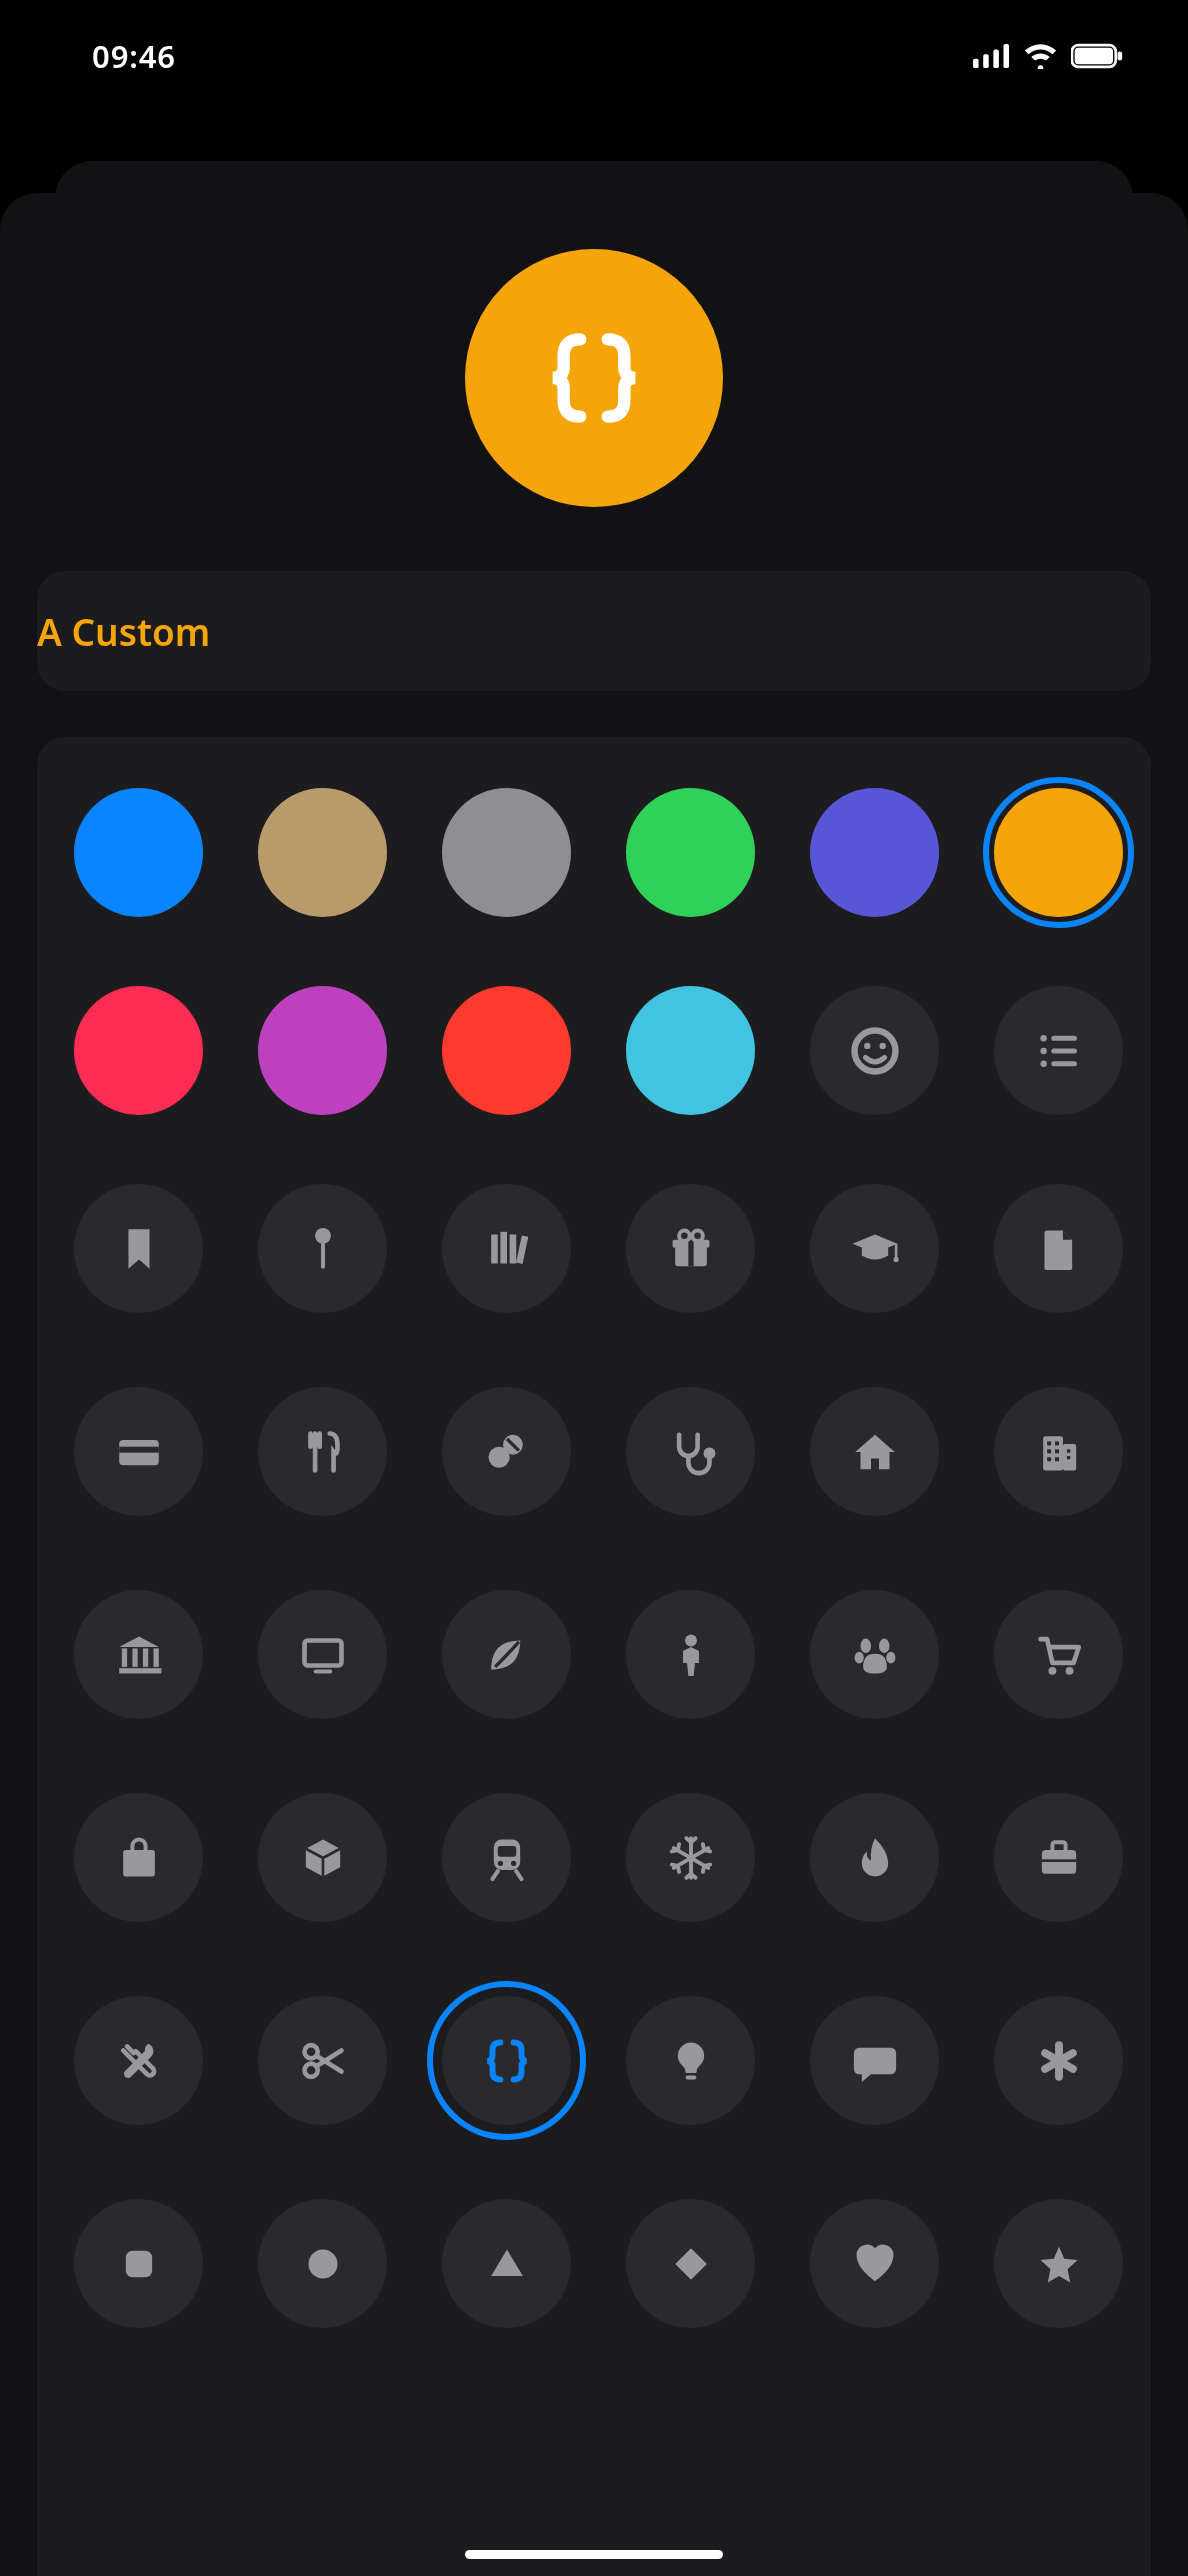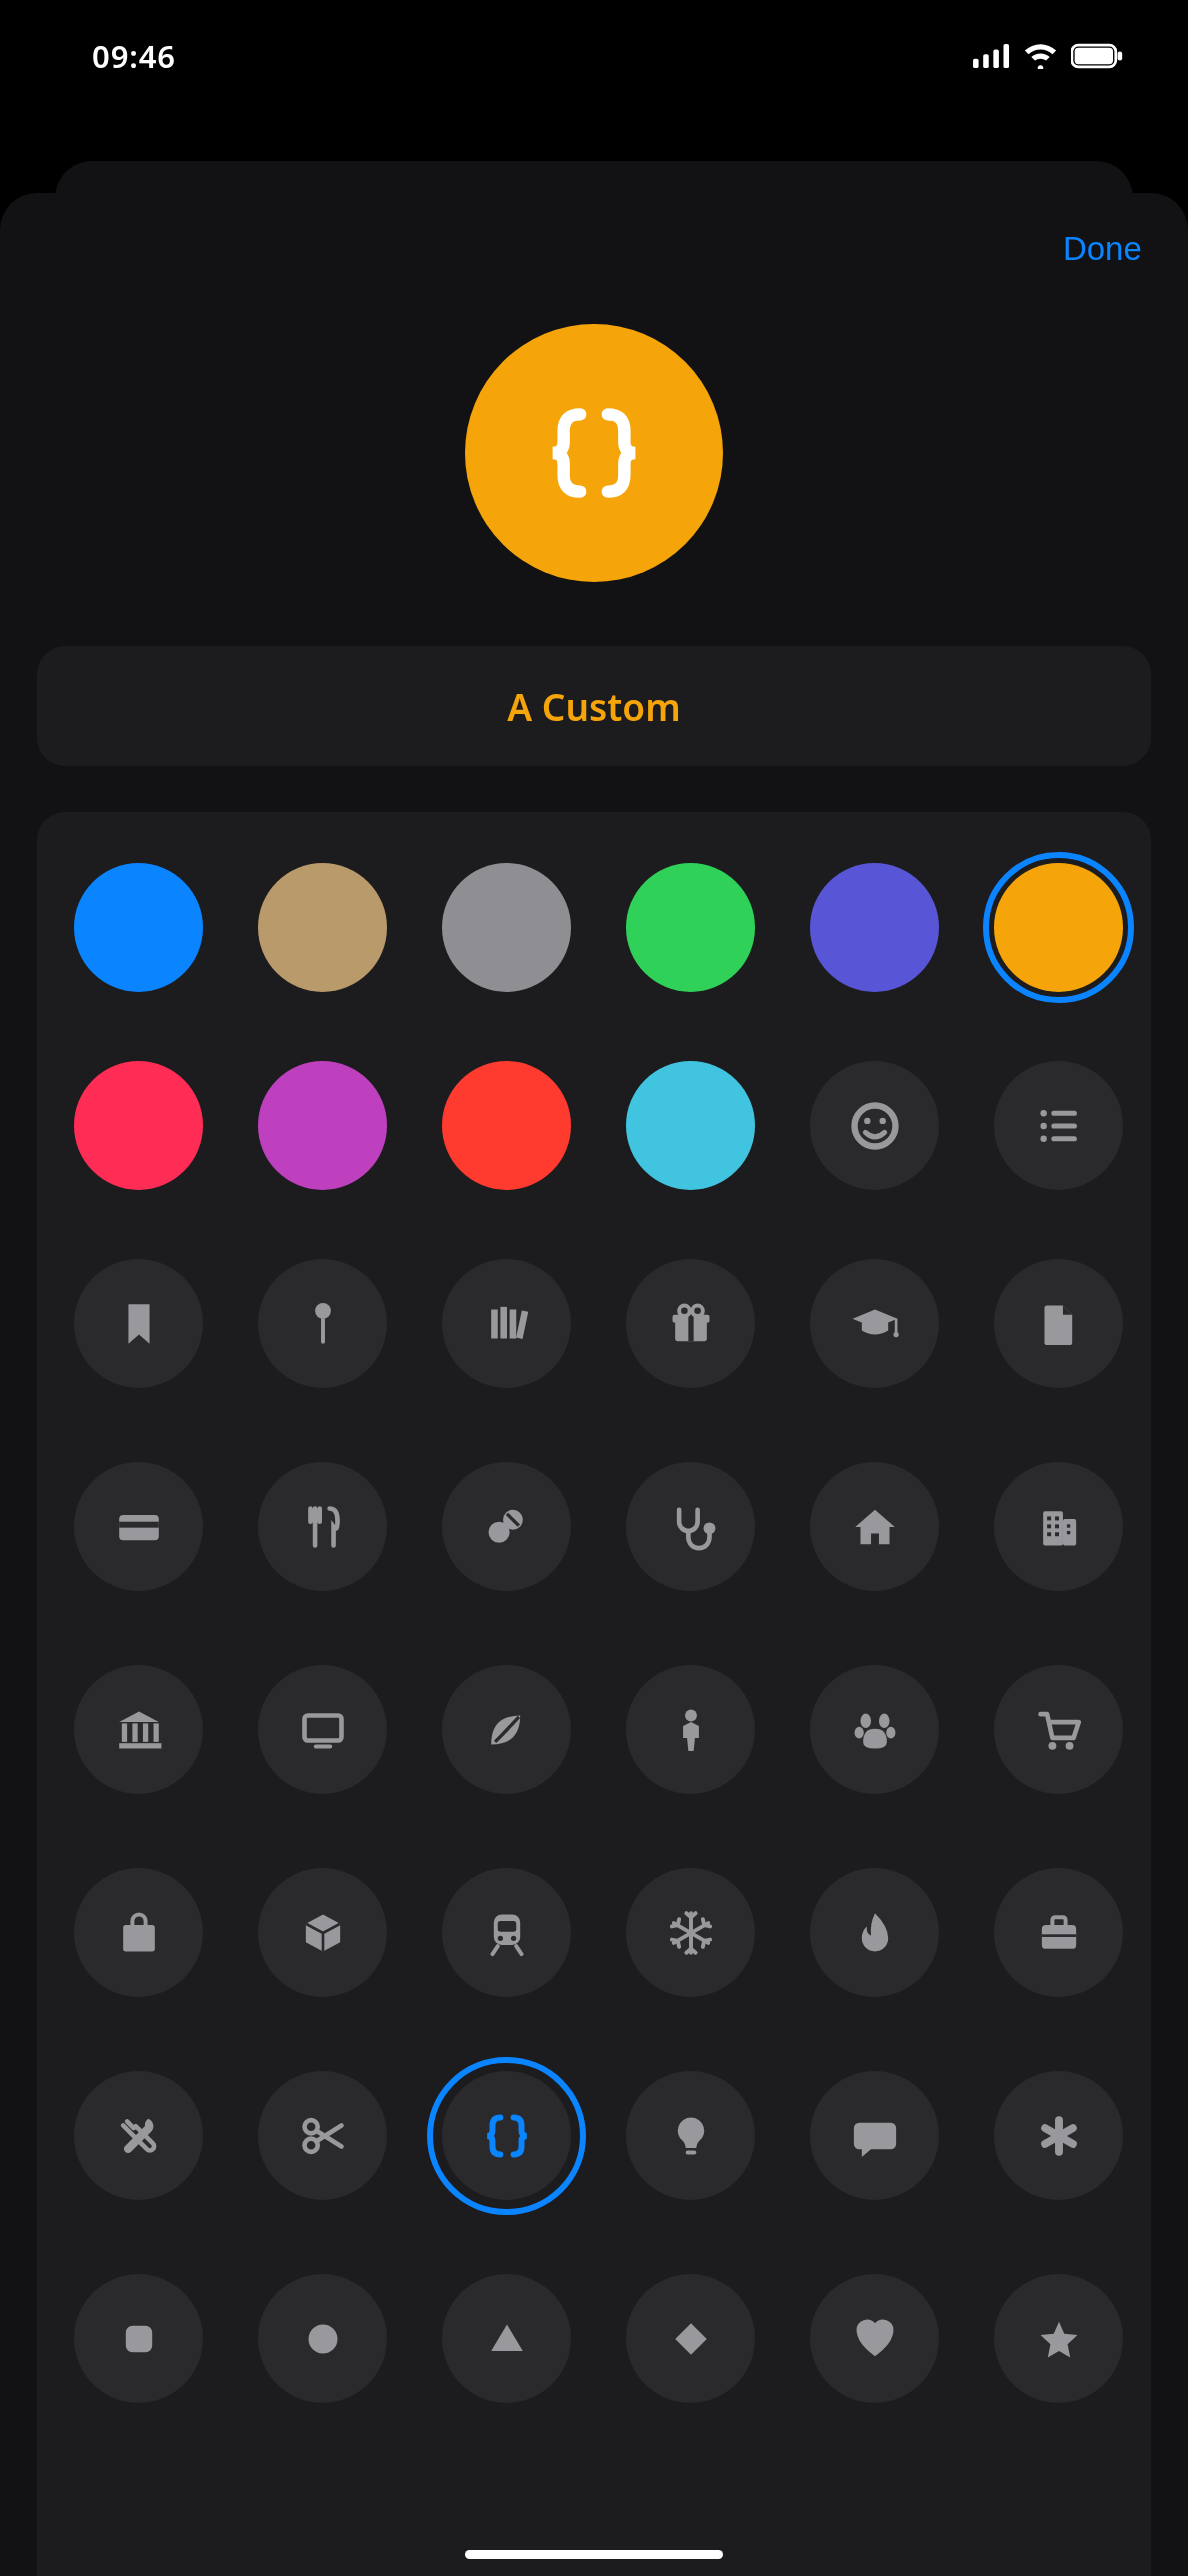--- a/index.html
+++ b/index.html
@@ -83,21 +83,20 @@
       align-items: center;
       justify-content: center;
     }
 
     .name-bar {
       height: 120px;
       border-radius: 28px;
       background: #1c1c1e;
       display: flex;
       align-items: center;
-      justify-content: center;
       margin-bottom: 46px;
     }
     .name-text {
       font-size: 37px;
       font-weight: 600;
     }
 
     .picker-panel {
       flex: 1;
       background: #1c1c1e;
@@ -176,23 +175,20 @@
       <rect x="4" y="5" width="42" height="18" rx="4" fill="#fff"></rect>
       <rect x="51" y="9" width="5" height="10" rx="2.5" fill="#fff"></rect>
     </svg>
   </div>
 </div>
 
 <div class="stack-peek"></div>
 
 <div class="sheet">
 
-  <div class="sheet-header">
-    <button class="done-btn">Done</button>
-  </div>
 
   <div class="preview-wrap">
     <div class="preview-circle" id="preview-circle" style="background: rgb(245, 165, 10);">
       <svg width="138" height="138" viewBox="0 0 100 100" id="preview-glyph" style="color: rgb(255, 255, 255);">
           <path d="M40 22 q-12 0 -12 12 v8 q0 8 -8 8 q8 0 8 8 v8 q0 12 12 12" fill="none" stroke="currentColor" stroke-width="9" stroke-linecap="round"></path>
           <path d="M60 22 q12 0 12 12 v8 q0 8 8 8 q-8 0 -8 8 v8 q0 12 -12 12" fill="none" stroke="currentColor" stroke-width="9" stroke-linecap="round"></path>
         </svg>
     </div>
   </div>
 

